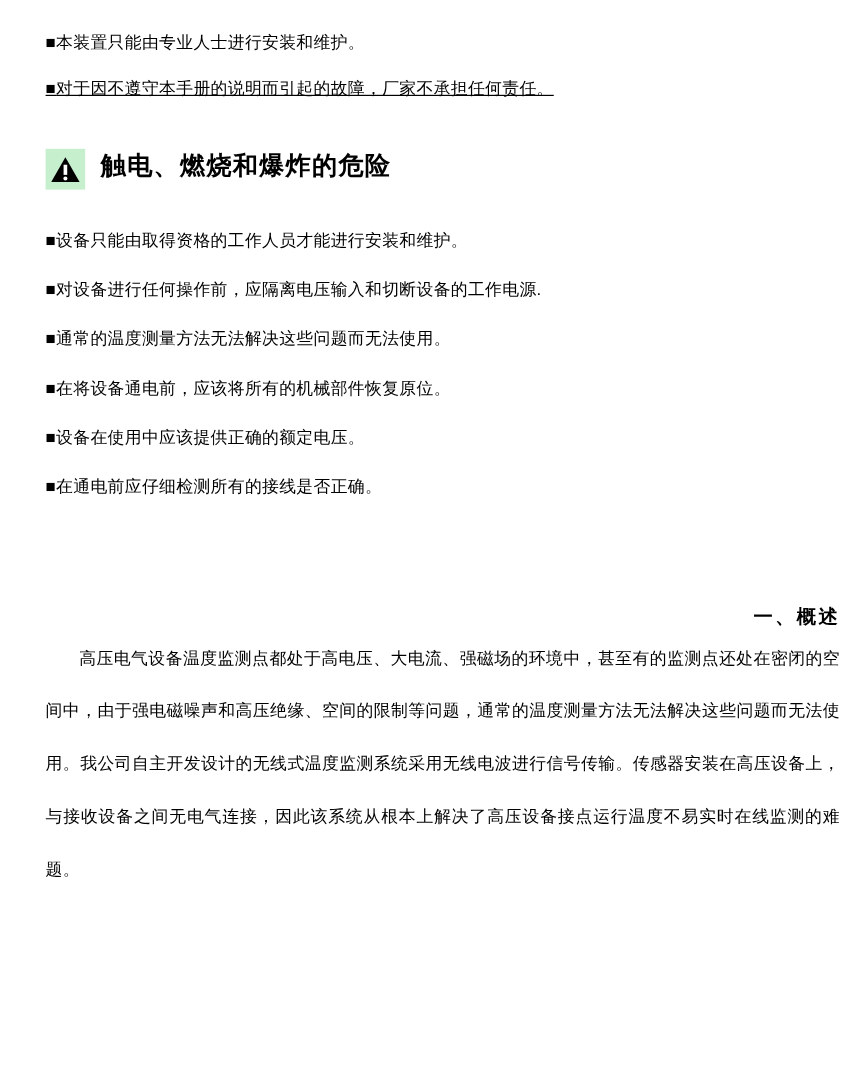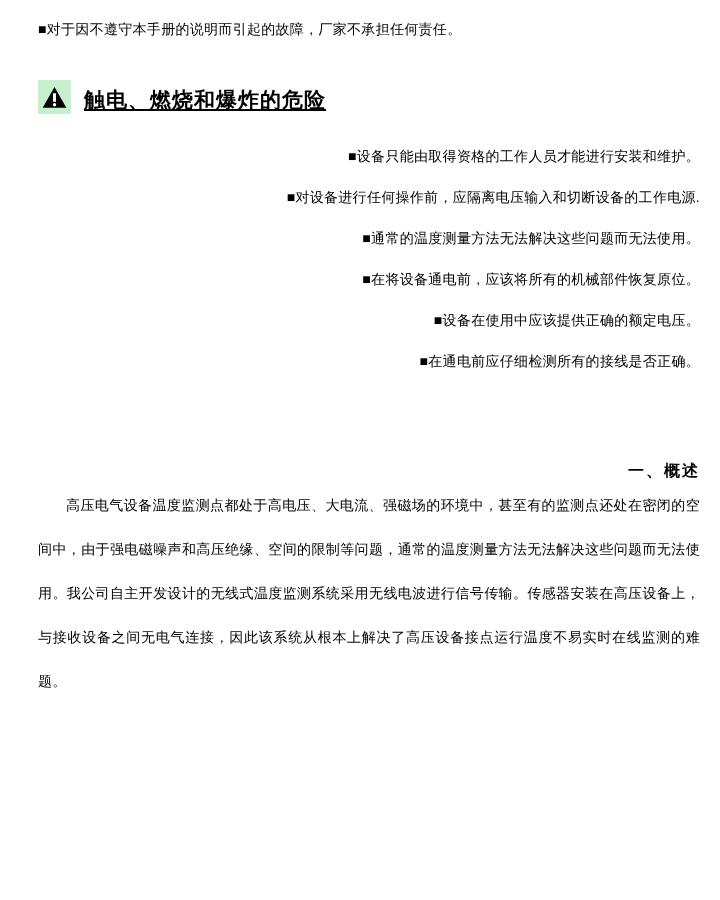--- a/index.html
+++ b/index.html
@@ -21,31 +21,30 @@
     box-sizing: border-box;
     padding: 0 20px 0 38px;
   }
   .notice {
     font-size: 14px;
     line-height: 18px;
     letter-spacing: 0.3px;
     white-space: nowrap;
   }
   .notice-1 { margin-top: 26px; }
-  .notice-2 { margin-top: 20px; }
+  .notice-2 { margin-top: 20px; text-decoration: underline; }
   .bullet-marker {
     display: inline;
   }
   .warning-header {
     margin-top: 42px;
     display: flex;
-    align-items: flex-end;
+    align-items: flex-start;
     gap: 13px;
     height: 34px;
-    text-decoration: underline;
   }
   .warn-icon-box {
     width: 33px;
     height: 34px;
     display: flex;
     align-items: center;
     justify-content: center;
     flex: 0 0 auto;
   }
   .warn-icon-box svg { display: block; }
@@ -57,21 +56,20 @@
   }
   .warning-list {
     margin-top: 33px;
   }
   .warning-item {
     font-size: 14px;
     line-height: 18px;
     letter-spacing: 0.3px;
     margin-bottom: 23px;
     white-space: nowrap;
-    text-align: right;
   }
   .overview-heading {
     margin-top: 90px;
     font-size: 16px;
     font-weight: bold;
     line-height: 22px;
     letter-spacing: 2px;
     text-align: right;
   }
   .paragraphs {
@@ -88,20 +86,21 @@
   }
   .para + .para {
     margin-top: -10px;
   }
 </style>
 </head>
 <body>
 
 <div class="page">
 
+  <div class="notice notice-1"><span class="bullet-marker">■</span><span>本装置只能由专业人士进行安装和维护。</span></div>
 
   <div class="notice notice-2"><span class="bullet-marker">■</span><span>对于因不遵守本手册的说明而引起的故障，厂家不承担任何责任。</span></div>
 
   <div class="warning-header">
     <span class="warn-icon-box" style="background-color: rgb(198, 239, 206);">
       <svg width="27" height="27" viewBox="0 0 32 32" aria-hidden="true">
         <polygon points="16,3.5 30,28 2,28" fill="#000000"></polygon>
         <rect x="14.2" y="11" width="3.6" height="10" fill="#ffffff"></rect>
         <circle cx="16" cy="24.6" r="2" fill="#ffffff"></circle>
       </svg>

